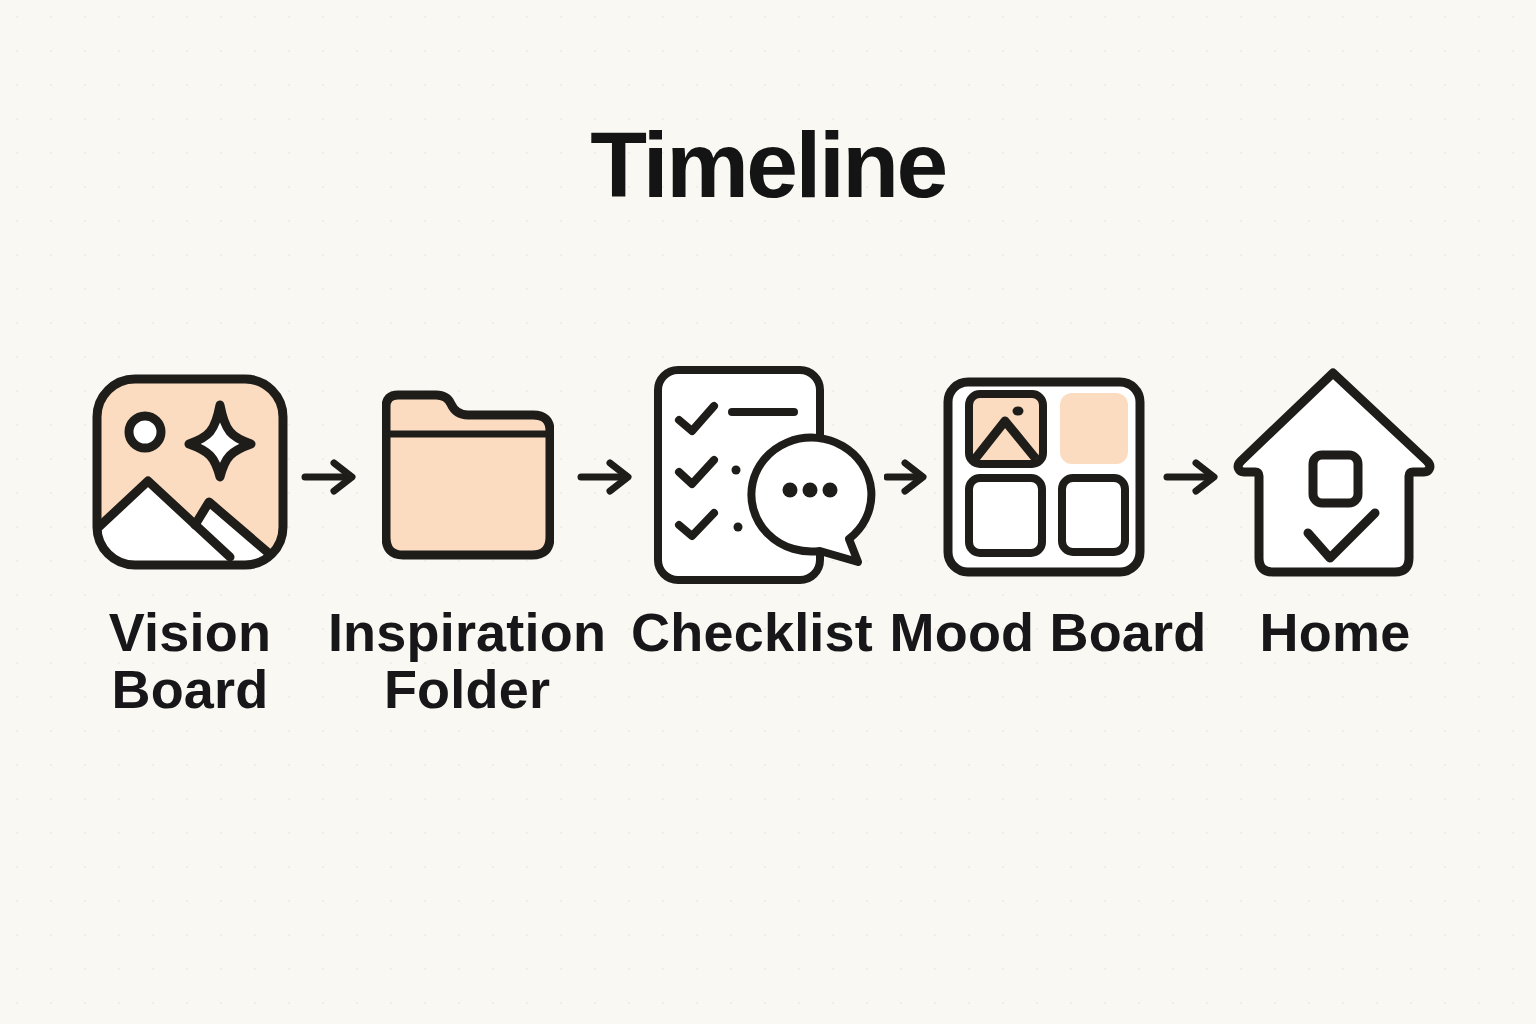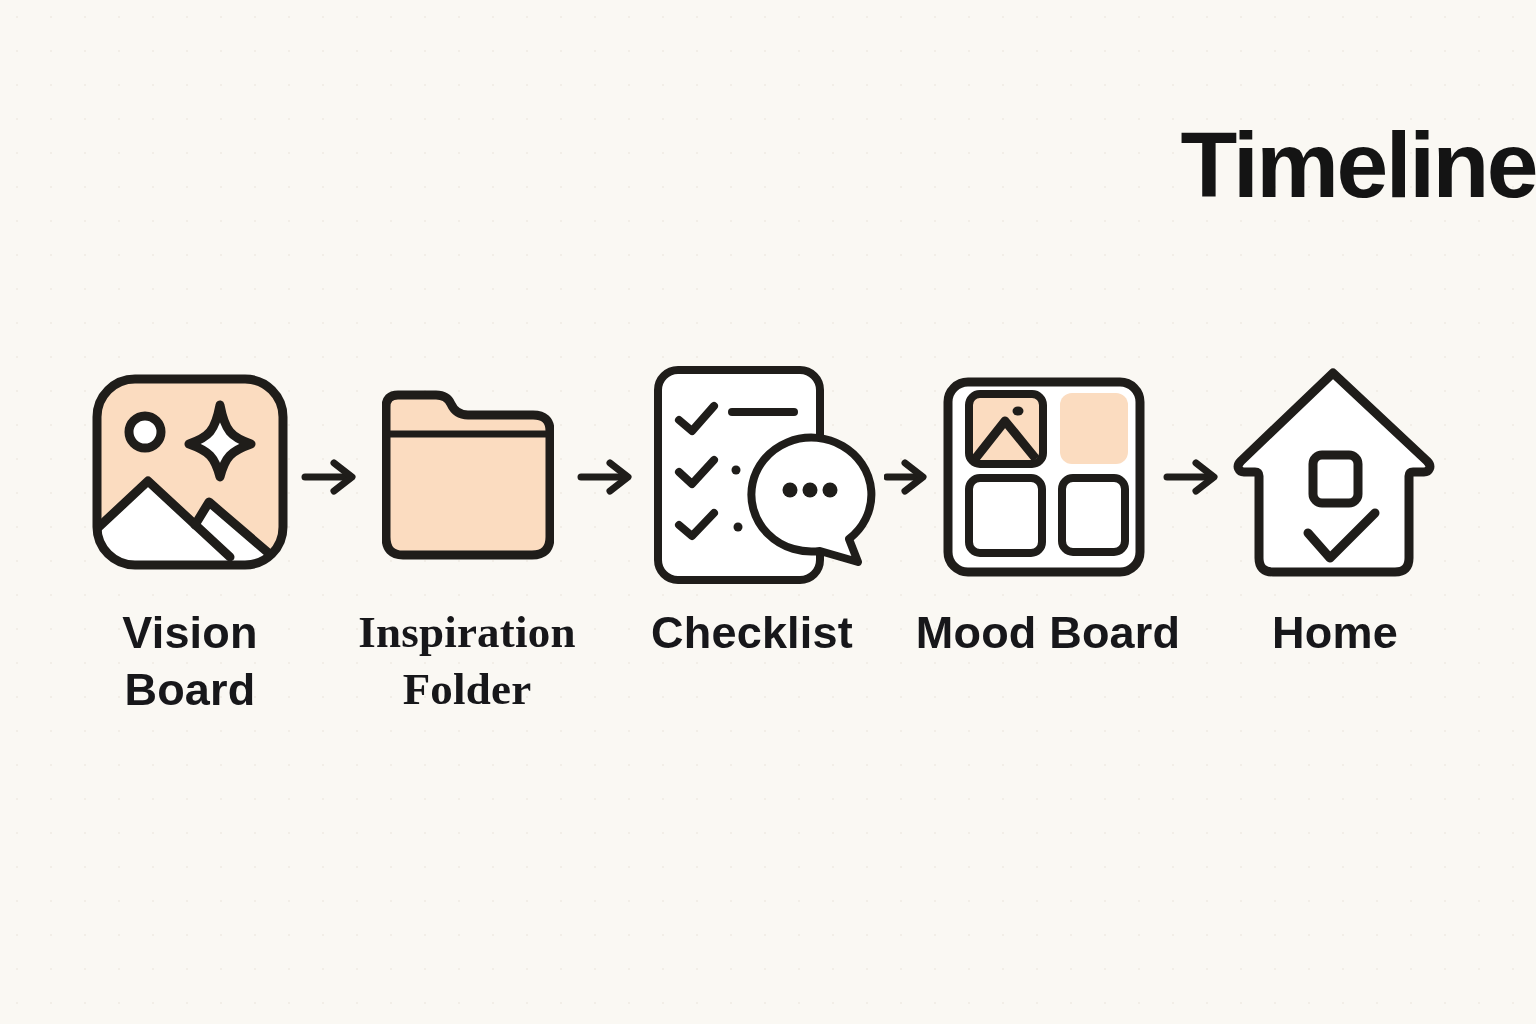--- a/index.html
+++ b/index.html
@@ -15,34 +15,34 @@
     overflow: hidden;
     background-color: #FAF8F3;
     background-image: radial-gradient(#f2eee7 1.2px, transparent 1.2px);
     background-size: 34px 34px;
   }
   .title {
     position: absolute;
     top: 112px;
     left: 0;
     width: 1536px;
-    text-align: right;
+    text-align: center;
     font-size: 93px;
     font-weight: 700;
     letter-spacing: -2.5px;
     color: #141414;
   }
   .icon { position: absolute; }
   .icon svg { display: block; }
   .arrow { position: absolute; }
   .label {
     position: absolute;
     top: 604px;
     transform: translateX(-50%);
-    font-size: 45px;
+    font-size: 54px;
     line-height: 57px;
     font-weight: 700;
     letter-spacing: 0.2px;
     color: #17171a;
     text-align: center;
   }
   .label.w-vision { width: 200px; }
   .label.w-folder { width: 300px; }
   .label.nowrap { white-space: nowrap; }
 </style>
@@ -137,18 +137,18 @@
 
   <div class="icon" style="left:1233px; top:363px;">
     <svg width="202" height="215" viewBox="0 0 202 215" fill="none">
       <path d="M100,10 L8,98 Q4,102 5.5,105.5 Q7,109 11,109 L22,109 Q26,109 26,113 L26,195 Q26,209 40,209 L162,209 Q176,209 176,195 L176,113 Q176,109 180,109 L191,109 Q195,109 196.5,105.5 Q198,102 194,98 Z" fill="#FFFFFF" stroke="#1F1D1A" stroke-width="9" stroke-linejoin="round" stroke-linecap="round"></path>
       <rect x="80" y="92" width="45" height="48" rx="9" fill="#FFFFFF" stroke="#1F1D1A" stroke-width="9"></rect>
       <path d="M75,170 L97,195 L142,150" stroke="#1F1D1A" stroke-width="9" stroke-linecap="round" stroke-linejoin="round"></path>
     </svg>
   </div>
 
   <div class="label w-vision" style="left:190px;">Vision Board</div>
-  <div class="label w-folder" style="left:467px;font-family:Liberation Serif, serif;">Inspiration Folder</div>
+  <div class="label w-folder" style="left:467px;">Inspiration Folder</div>
   <div class="label nowrap" style="left:1048px;">Mood Board</div>
   <div class="label nowrap" style="left:752px;">Checklist</div>
   <div class="label nowrap" style="left:1335px;text-align:right;">Home</div>
 
 </div>
 
 </body></html>

